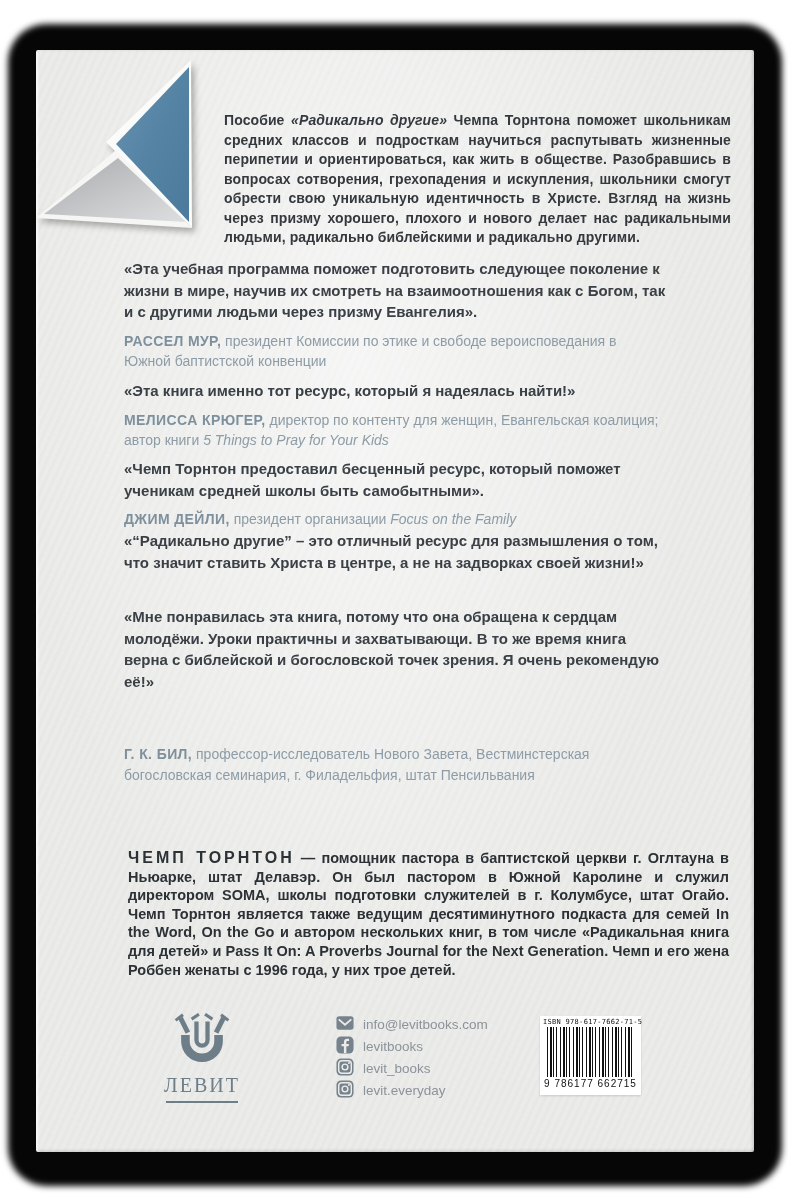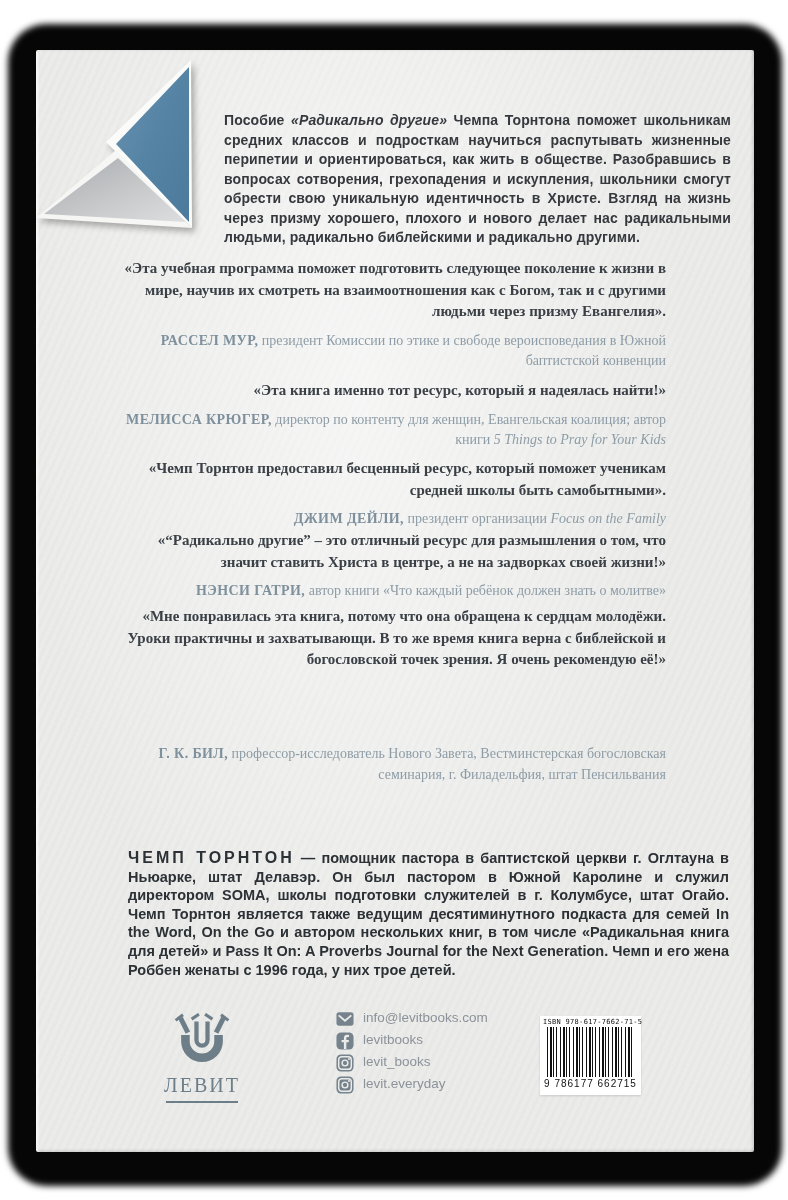--- a/index.html
+++ b/index.html
@@ -38,21 +38,21 @@
   
   .intro {
     position:absolute; left:188px; top:61px; width:507px;
     margin:0; font-size:14px; font-weight:bold; line-height:19.5px;
     text-align:justify; color:#35393e; letter-spacing:0.1px;
   }
   .intro em { font-style:italic; }
 
   
   .quotes { position:absolute; left:88px; top:206px; width:542px; }
-  .endorsement { position:absolute; left:0; width:100%; text-align:right;font-family:Liberation Serif, serif; }
+  .endorsement { position:absolute; left:0; width:100%; text-align:left; }
   .quote {
     margin:0 0 8px; font-size:15px; font-weight:bold;
     line-height:21.5px; color:#3a4046;
   }
   .attr { margin:0; font-size:14px; line-height:20.5px; color:#8d9ca6; }
   .attr-name { font-weight:bold; color:#7e909c; letter-spacing:0.4px; }
   .attr em { font-style:italic; }
 
   
   .bio {
@@ -64,21 +64,21 @@
 
   
   .publisher { position:absolute; left:106px; top:963px; width:120px; text-align:center; color:#6e7e89; }
   .publisher .logo-rule { width:72px; height:2px; background:#6e7e89; margin:4px auto 0; }
   .wordmark {
     font-family:"Liberation Serif", serif; font-size:20px;
     letter-spacing:2px; color:#6e7e89; margin-top:3px;
   }
 
   .contacts { position:absolute; left:272px; top:960px; margin:0; padding:0; list-style:none; }
-  .contact { display:flex; align-items:flex-start; gap:9px; height:22px;padding-left:28px; }
+  .contact { display:flex; align-items:flex-end; gap:9px; height:22px;padding-left:28px; }
   .contact .ci { width:18px; height:18px; flex:0 0 18px; }
   .contact .label { font-size:13.5px; color:#8b9299; }
 
   .barcode {
     position:absolute; left:504px; top:966px; width:101px; height:79px;
     background:#ffffff; padding:2px 3px 10px;
     box-shadow:0 1px 2px rgba(0,0,0,0.15);
   }
   .isbn {
     font-family:"DejaVu Sans Mono", monospace; font-size:7px; letter-spacing:0.3px;
@@ -143,21 +143,20 @@
         <p class="attr"><span class="attr-name">МЕЛИССА КРЮГЕР,</span><span> директор по контенту для женщин, Евангельская коалиция; автор книги </span><em>5 Things to Pray for Your Kids</em><span></span></p>
       </section>
 
       <section class="endorsement" style="top:202px">
         <p class="quote">«Чемп Торнтон предоставил бесценный ресурс, который поможет ученикам средней школы быть самобытными».</p>
         <p class="attr"><span class="attr-name">ДЖИМ ДЕЙЛИ,</span><span> президент организации </span><em>Focus on the Family</em><span></span></p>
       </section>
 
       <section class="endorsement" style="top:274px">
         <p class="quote">«“Радикально другие” – это отличный ресурс для размышления о том, что значит ставить Христа в центре, а не на задворках своей жизни!»</p>
-        <p class="attr"><span class="attr-name">НЭНСИ ГАТРИ,</span><span> автор книги «Что каждый ребёнок должен знать о молитве»</span><em></em><span></span></p>
       </section>
 
       <section class="endorsement" style="top:350px">
         <p class="quote">«Мне понравилась эта книга, потому что она обращена к сердцам молодёжи. Уроки практичны и захватывающи. В то же время книга верна с библейской и богословской точек зрения. Я очень рекомендую её!»</p>
       </section>
 
       <section class="endorsement" style="top:488px">
         <p class="attr"><span class="attr-name">Г. К. БИЛ,</span><span> профессор-исследователь Нового Завета, Вестминстерская богословская семинария, г. Филадельфия, штат Пенсильвания</span><em></em><span></span></p>
       </section>
 

